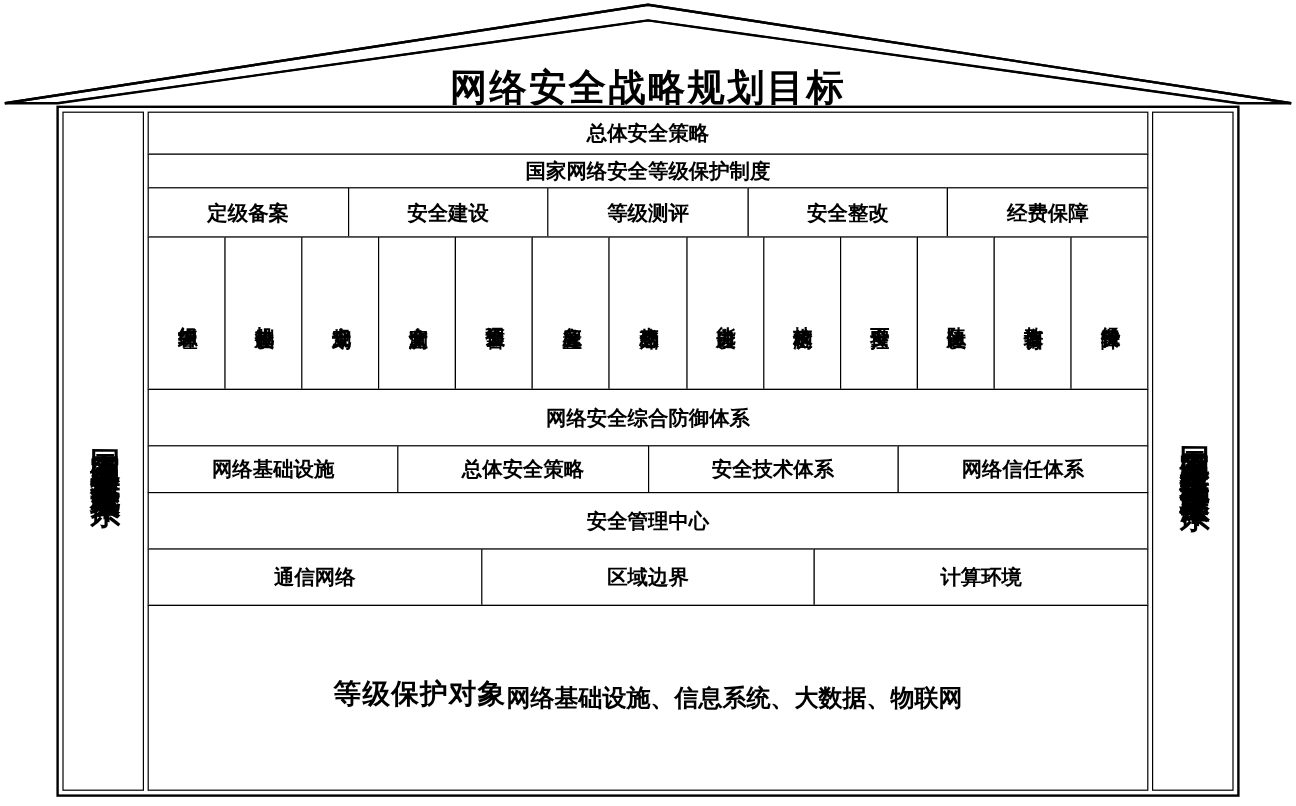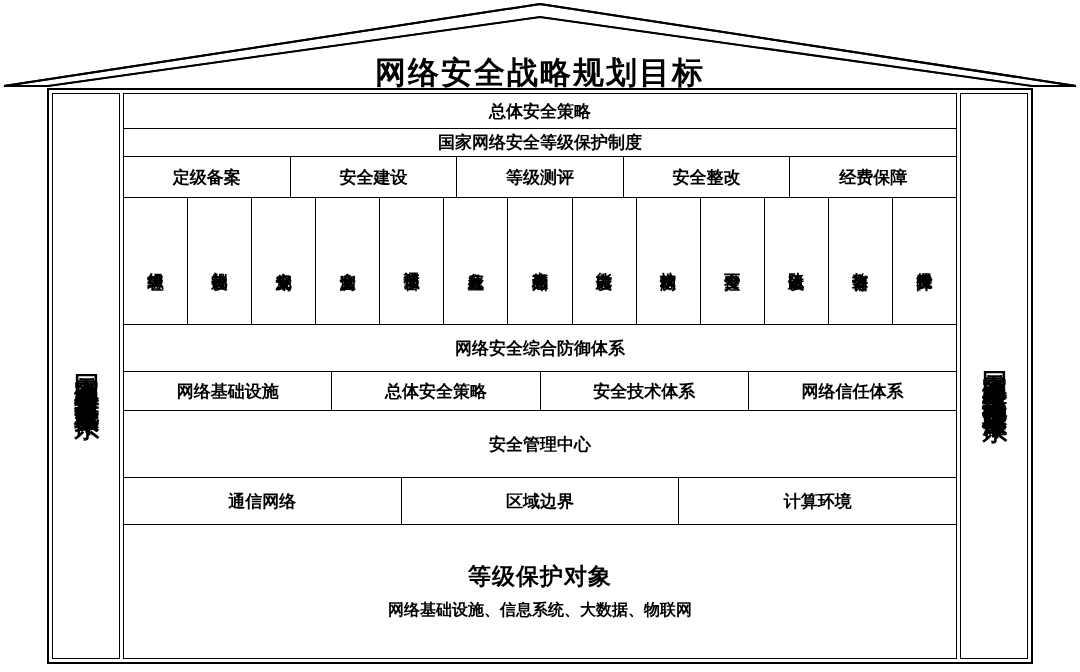--- a/index.html
+++ b/index.html
@@ -114,32 +114,32 @@
   .vert-text {
     writing-mode: vertical-rl;
     text-orientation: upright;
     line-height: 1.12;
     letter-spacing: 1px;
     font-weight: bold;
   }
   .band-defense { height: 48px; margin-top: -1px; }
   .row-systems  { height: 40px; margin-top: -1px; }
   .row-systems .cell { flex: 1; }
-  .band-center  { height: 68px; margin-top: -1px; }
+  .band-center  { height: 48px; margin-top: -1px; }
   .row-areas    { height: 48px; margin-top: -1px; }
   .row-areas .cell { flex: 1; }
-  .band-object  { flex: 1; margin-top: -1px; flex-direction: column; }
+  .band-object  { flex: 1; margin-top: -1px; flex-direction: row; }
   .object-title {
     font-size: 23px;
     font-weight: bold;
     letter-spacing: 1px;
     margin-bottom: 6px;
   }
   .object-line {
-    font-size: 16px;
+    font-size: 20px;
     font-weight: bold;
     line-height: 1.5;
   }
 </style>
 </head>
 <body>
 
 <div id="diagram">
 
   <div class="roof">

